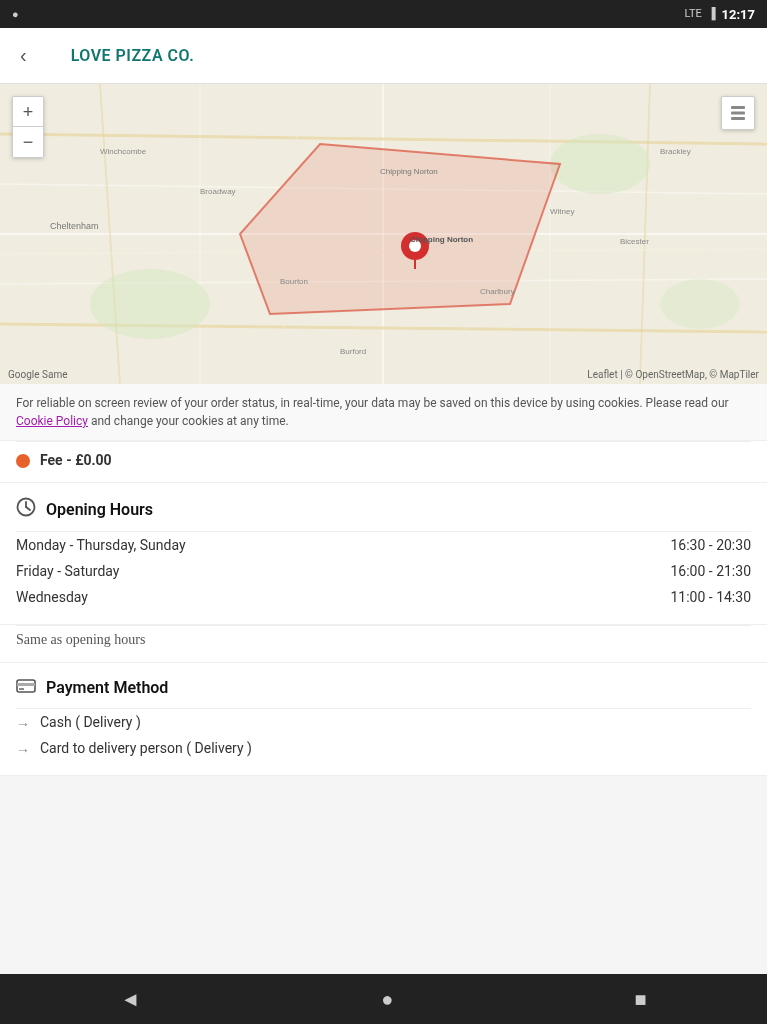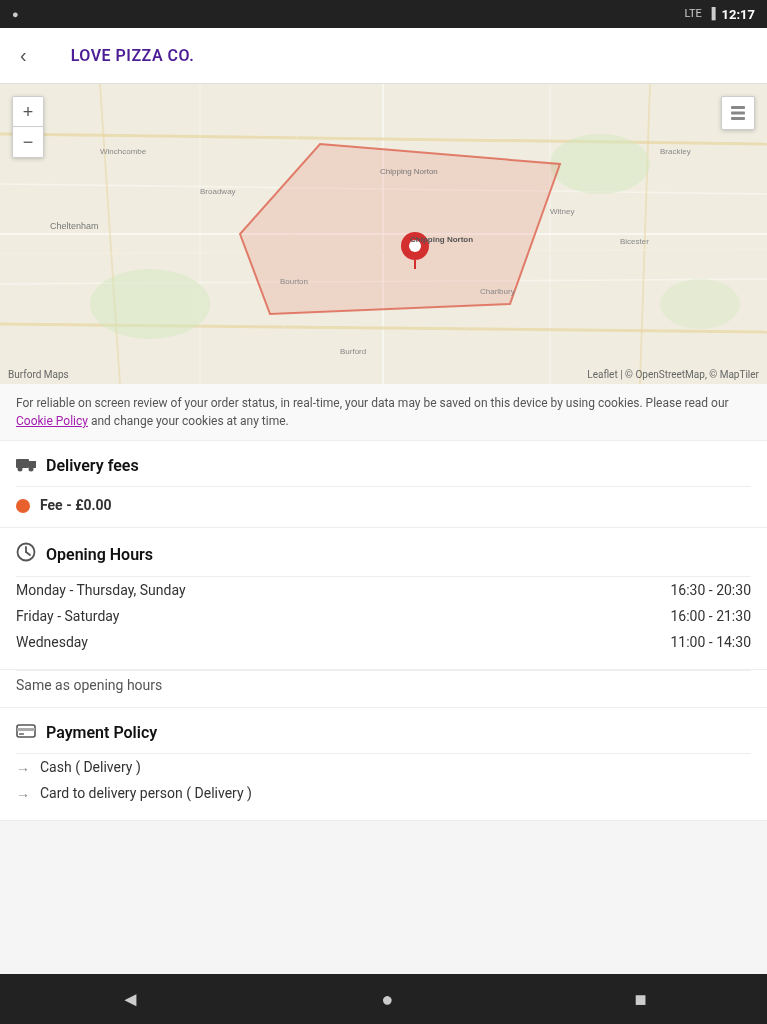--- a/index.html
+++ b/index.html
@@ -43,21 +43,21 @@
       font-size: 20px;
       color: #555;
       cursor: pointer;
       background: none;
       border: none;
       padding: 4px;
     }
     .nav-title {
       font-size: 16px;
       font-weight: 600;
-      color: #4c1d95;
+      color: #0f766e;
       letter-spacing: 0.5px;
       padding-left: 24px;
     }
 
     
     .map-container {
       width: 100%;
       height: 300px;
       position: relative;
       background: #e8e0d0;
@@ -191,20 +191,21 @@
       font-size: 14px;
       color: #333;
     }
     .hours-section { padding-bottom: 14px; }
 
     
     .delivery-text {
       font-size: 14px;
       color: #555;
       padding: 6px 0 14px 0;
+      font-family: Liberation Serif, serif;
     }
 
     
     .payment-row {
       display: flex;
       align-items: center;
       gap: 10px;
       padding: 5px 0;
       font-size: 14px;
       color: #333;
@@ -314,44 +315,33 @@
   </div>
 
   <div class="map-layers-btn">
     <svg width="18" height="18" viewBox="0 0 18 18" fill="none" xmlns="http://www.w3.org/2000/svg">
       <rect x="2" y="2" width="14" height="3" fill="#888" rx="1"></rect>
       <rect x="2" y="7.5" width="14" height="3" fill="#888" rx="1"></rect>
       <rect x="2" y="13" width="14" height="3" fill="#888" rx="1"></rect>
     </svg>
   </div>
 
-  <div class="map-attribution">Burford Maps</div>
+  <div class="map-attribution">Google Same</div>
   <div class="map-attribution-right">Leaflet | © OpenStreetMap, © MapTiler</div>
 </div>
 
 <div class="cookie-notice">
   <span>For reliable on screen review of your order status, in real-time, your data may be saved on this device by using cookies. Please read our</span>
   <a href="#">Cookie Policy</a>
   <span>and change your cookies at any time.</span>
 </div>
 
 <div class="content">
 
   <div class="section">
-    <div class="section-header">
-      <span class="section-icon">
-        <svg width="20" height="16" viewBox="0 0 20 16" fill="none" xmlns="http://www.w3.org/2000/svg">
-          <rect x="0" y="3" width="13" height="9" rx="1" fill="#555"></rect>
-          <polygon points="13,5 20,5 20,12 13,12" fill="#555"></polygon>
-          <circle cx="4" cy="13" r="2.5" fill="#555"></circle>
-          <circle cx="15" cy="13" r="2.5" fill="#555"></circle>
-        </svg>
-      </span>
-      <span class="section-title">Delivery fees</span>
-    </div>
     <hr class="section-divider">
     <div class="fee-row">
       <div class="fee-dot"></div>
       <span class="fee-text">Fee - £0.00</span>
     </div>
   </div>
 
   <div class="section">
     <div class="section-header">
       <span class="section-icon">
@@ -387,21 +377,21 @@
 
   <div class="section">
     <div class="section-header">
       <span class="section-icon">
         <svg width="20" height="16" viewBox="0 0 20 16" fill="none" xmlns="http://www.w3.org/2000/svg">
           <rect x="1" y="2" width="18" height="12" rx="2" stroke="#555" stroke-width="1.6" fill="none"></rect>
           <rect x="1" y="5" width="18" height="3" fill="#aaa"></rect>
           <rect x="3" y="10" width="5" height="2" rx="0.5" fill="#888"></rect>
         </svg>
       </span>
-      <span class="section-title">Payment Policy</span>
+      <span class="section-title">Payment Method</span>
     </div>
     <hr class="section-divider">
     <div class="payment-section">
       <div class="payment-row">
         <span class="arrow-icon">→</span>
         <span>Cash ( Delivery )</span>
       </div>
       <div class="payment-row">
         <span class="arrow-icon">→</span>
         <span>Card to delivery person ( Delivery )</span>

